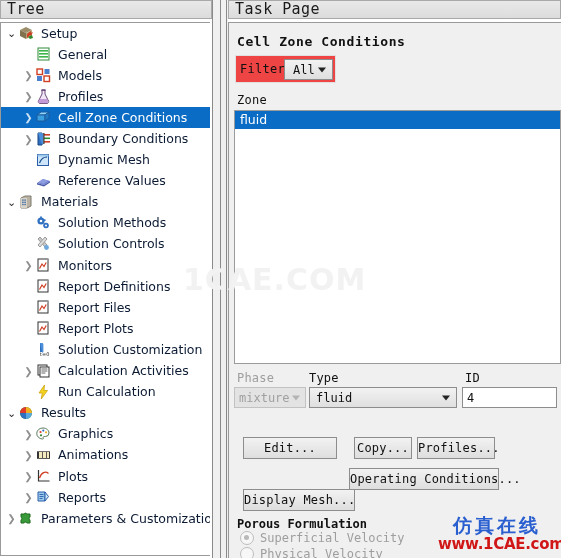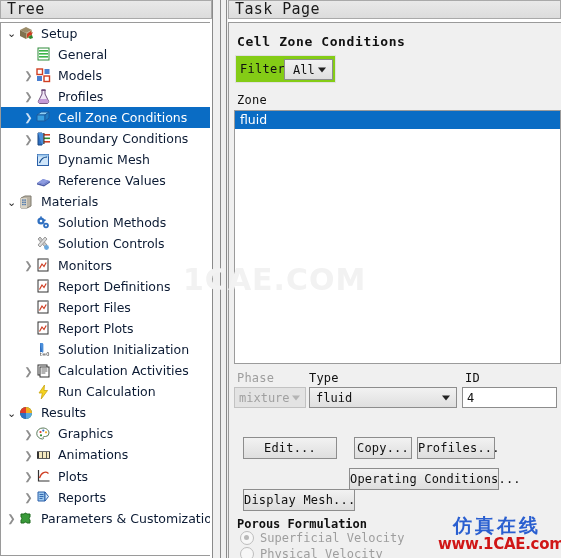--- a/index.html
+++ b/index.html
@@ -88,21 +88,21 @@
   .tp-title{
     position:absolute;left:8px;top:11px;
     font-family:"DejaVu Sans Mono", monospace;
     font-size:13px;font-weight:bold;color:#111;
     letter-spacing:0.6px;
   }
 
   
   .filter-group{
     position:absolute;left:6px;top:32px;width:101px;height:28px;
-    border:1px solid #e0e0e0;background:#84cc16;box-sizing:border-box;
+    border:1px solid #e0e0e0;background:#ef4444;box-sizing:border-box;
   }
   .filter-lbl{
     position:absolute;left:4px;top:6px;
     font-family:"DejaVu Sans Mono", monospace;font-size:12px;color:#111;
     letter-spacing:0.3px;
   }
   .combo{
     background:linear-gradient(#f2f2f2,#dfdfdf);
     border:1px solid #8d8d8d;
     box-sizing:border-box;
@@ -425,21 +425,21 @@
         </div>
         <div class="tree-row ind1">
           <span class="arrow">&nbsp;</span>
           <span class="ico">
             <svg width="17" height="16" viewBox="0 0 17 16">
               <path d="M5 2h2.4v9H5z" fill="#2f6fc0"></path>
               <path d="M5 2h2.4l1 1v8l-1 1z" fill="#4a8fdb"></path>
               <text x="5" y="14.5" font-size="5" font-family="DejaVu Sans, sans-serif" fill="#111">t=0</text>
             </svg>
           </span>
-          <span class="lbl">Solution Initialization</span>
+          <span class="lbl">Solution Customization</span>
         </div>
         <div class="tree-row ind1">
           <span class="arrow">❯</span>
           <span class="ico">
             <svg width="17" height="16" viewBox="0 0 17 16">
               <rect x="3" y="2" width="9" height="10" fill="#fff" stroke="#333"></rect>
               <rect x="5" y="4" width="9" height="10" fill="#fff" stroke="#333"></rect>
               <path d="M6.4 6h6M6.4 8h6M6.4 10h4" stroke="#666" stroke-width="1"></path>
             </svg>
           </span>

